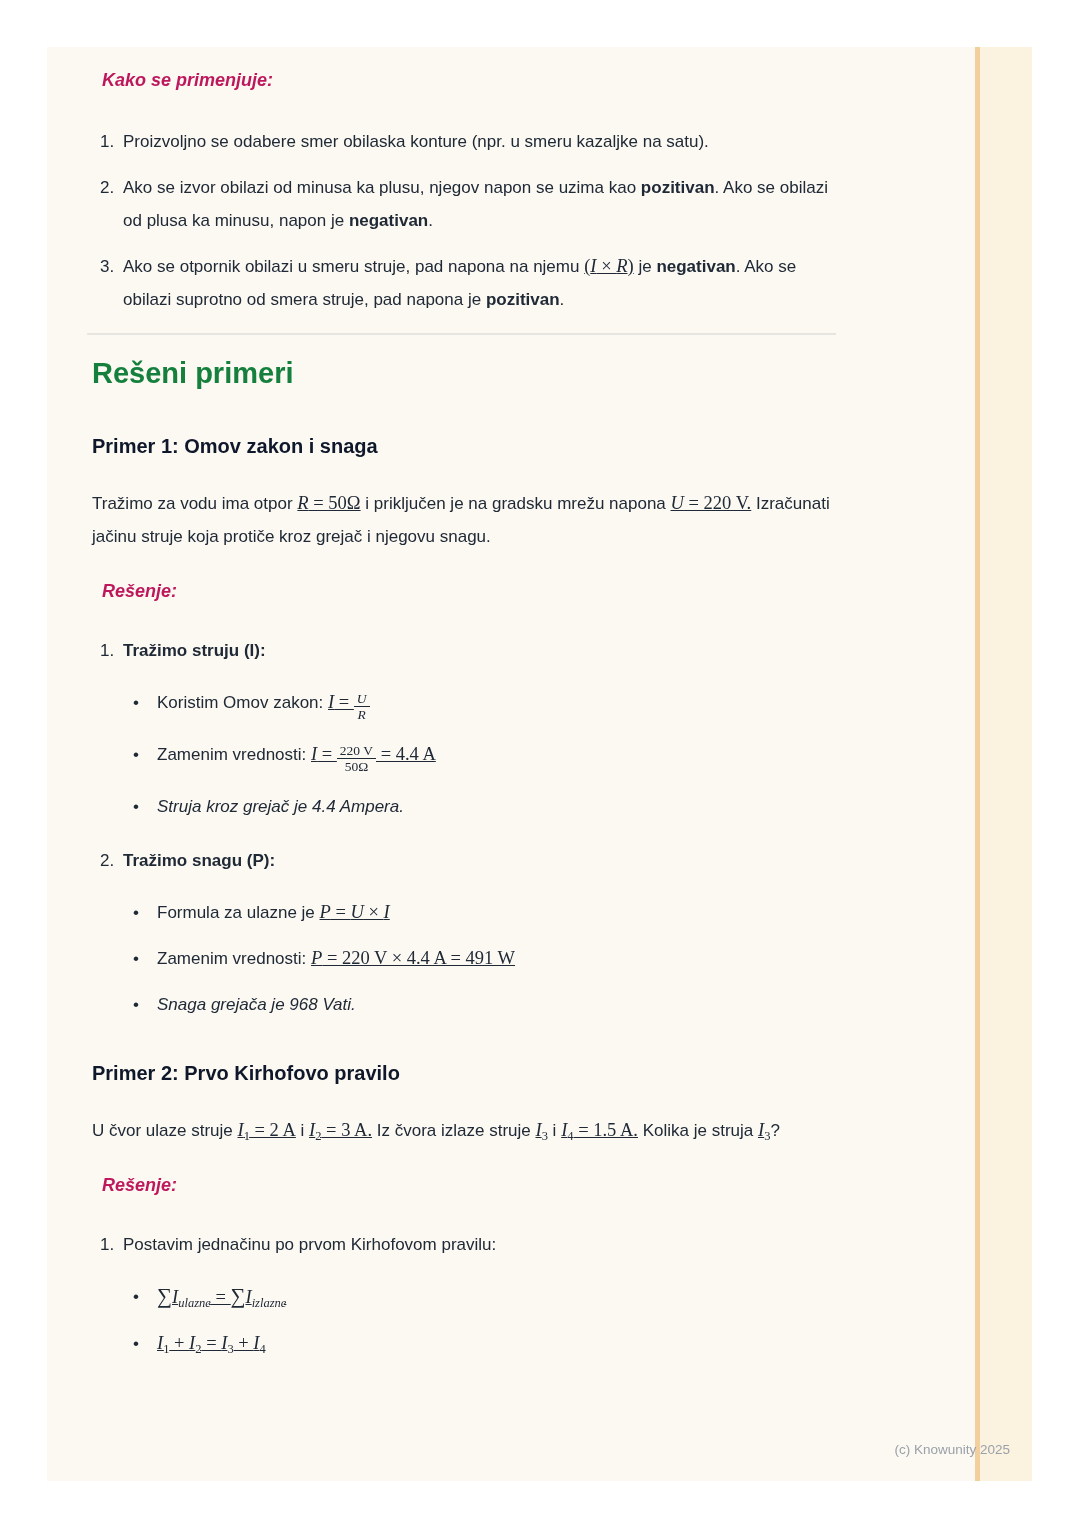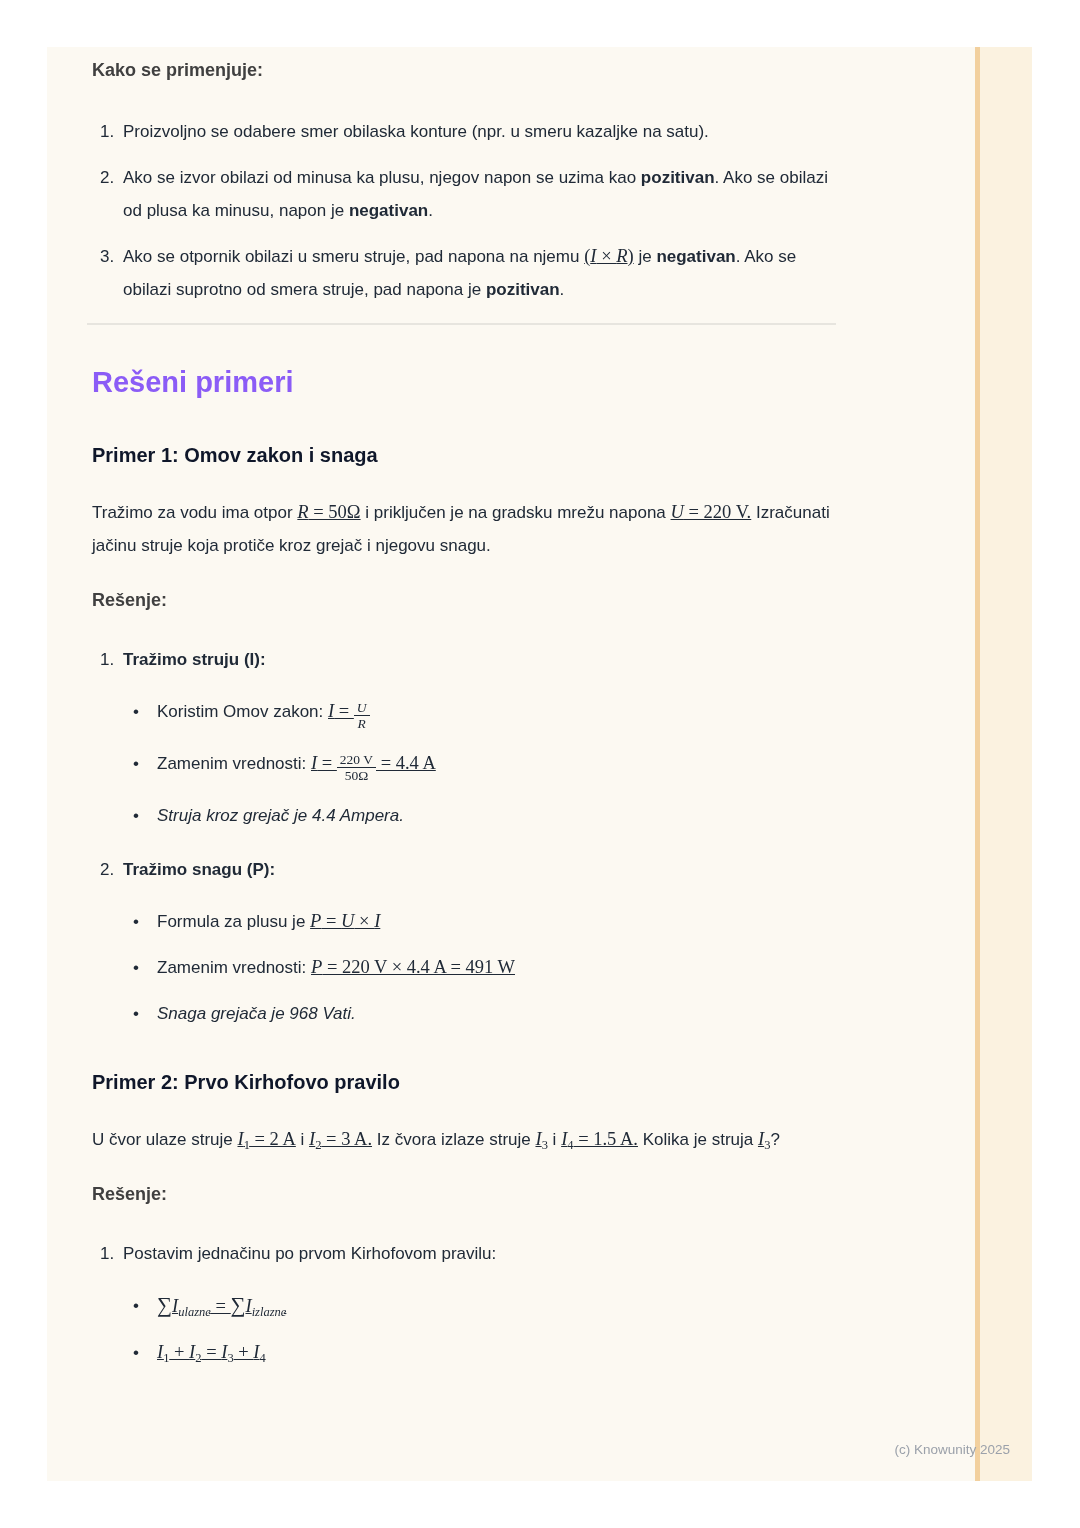--- a/index.html
+++ b/index.html
@@ -7,34 +7,34 @@
     width:1080px; height:1528px; background:#ffffff; position:relative;
     font-family:"Liberation Sans","DejaVu Sans",sans-serif; color:#202a37;
     overflow:hidden;
   }
   .page { position:absolute; left:47px; top:47px; width:985px; height:1434px; background:#fcf9f2; }
   .stripe {
     position:absolute; top:0; right:0; height:100%; width:57px;
     background:#fbf2e0; border-left:5px solid #f2d09e; box-sizing:border-box; z-index:0;
   }
   .content { position:relative; z-index:1; padding:11px 196px 0 45px; }
-  .h3 { font-size:18px; font-weight:700; line-height:24px; margin:0; color:#404040; }
+  .h3 { font-size:18px; font-weight:700; line-height:24px; margin:10px; color:#be185d;font-style:italic; }
   .h3.sol { margin-top:26px; }
   .nlist { margin-top:33px; }
   .sol-list { margin-top:31px; }
   .nitem { position:relative; padding-left:31px; font-size:17px; line-height:33px; margin-bottom:13px; }
   .sol-list .nitem { margin-bottom:0; }
   .nitem > .num { position:absolute; left:8px; top:0; font-weight:400; }
   .ntitle { font-weight:700; }
   .blist { margin:22px 0 24px; }
   .bitem { position:relative; padding-left:34px; font-size:17px; line-height:27px; margin-bottom:19px; }
   .bitem:last-child { margin-bottom:0; }
   .bitem > .bullet { position:absolute; left:10px; top:0; font-size:17px; }
   .divider { border:none; border-top:2px solid #e7e5df; margin:17px 0 0 -5px; width:749px; }
-  .h1 { color:#8b5cf6; font-size:29px; font-weight:700; line-height:36px; margin:39px 0 0; }
+  .h1 { color:#15803d; font-size:29px; font-weight:700; line-height:36px; margin:20px 0 0; }
   .h2 { color:#0f172a; font-size:20px; font-weight:700; line-height:29px; margin:41px 0 0; }
   .para { font-size:17px; line-height:33px; margin:26px 0 0; }
   .math { font-family:"Liberation Serif","DejaVu Serif",serif; font-size:18.5px;text-decoration:underline; }
   .mi { font-style:italic; }
   .math sub { font-size:12.5px; line-height:0; vertical-align:-3.5px; }
   .sum { font-size:21px; }
   .frac { display:inline-block; text-align:center; vertical-align:-11px; font-size:13.5px; line-height:15px; }
   .frac .fn { display:block; padding:0 3px; }
   .frac .fd { display:block; border-top:1.4px solid #202a37; padding:0 3px; }
   .it { font-style:italic; }
@@ -95,21 +95,21 @@
           </div>
         </div>
       </div>
 
       <div class="nitem">
         <span class="num">2.</span>
         <span class="ntitle">Tražimo snagu (P):</span>
         <div class="blist">
           <div class="bitem">
             <span class="bullet">•</span>
-            <span>Formula za plusu je </span><span class="math"><span class="mi">P</span><span> = </span><span class="mi">U</span><span> × </span><span class="mi">I</span></span>
+            <span>Formula za ulazne je </span><span class="math"><span class="mi">P</span><span> = </span><span class="mi">U</span><span> × </span><span class="mi">I</span></span>
           </div>
           <div class="bitem">
             <span class="bullet">•</span>
             <span>Zamenim vrednosti: </span><span class="math"><span class="mi">P</span><span> = 220 V × 4.4 A = 491 W</span></span>
           </div>
           <div class="bitem">
             <span class="bullet">•</span>
             <span class="it">Snaga grejača je 968 Vati.</span>
           </div>
         </div>

